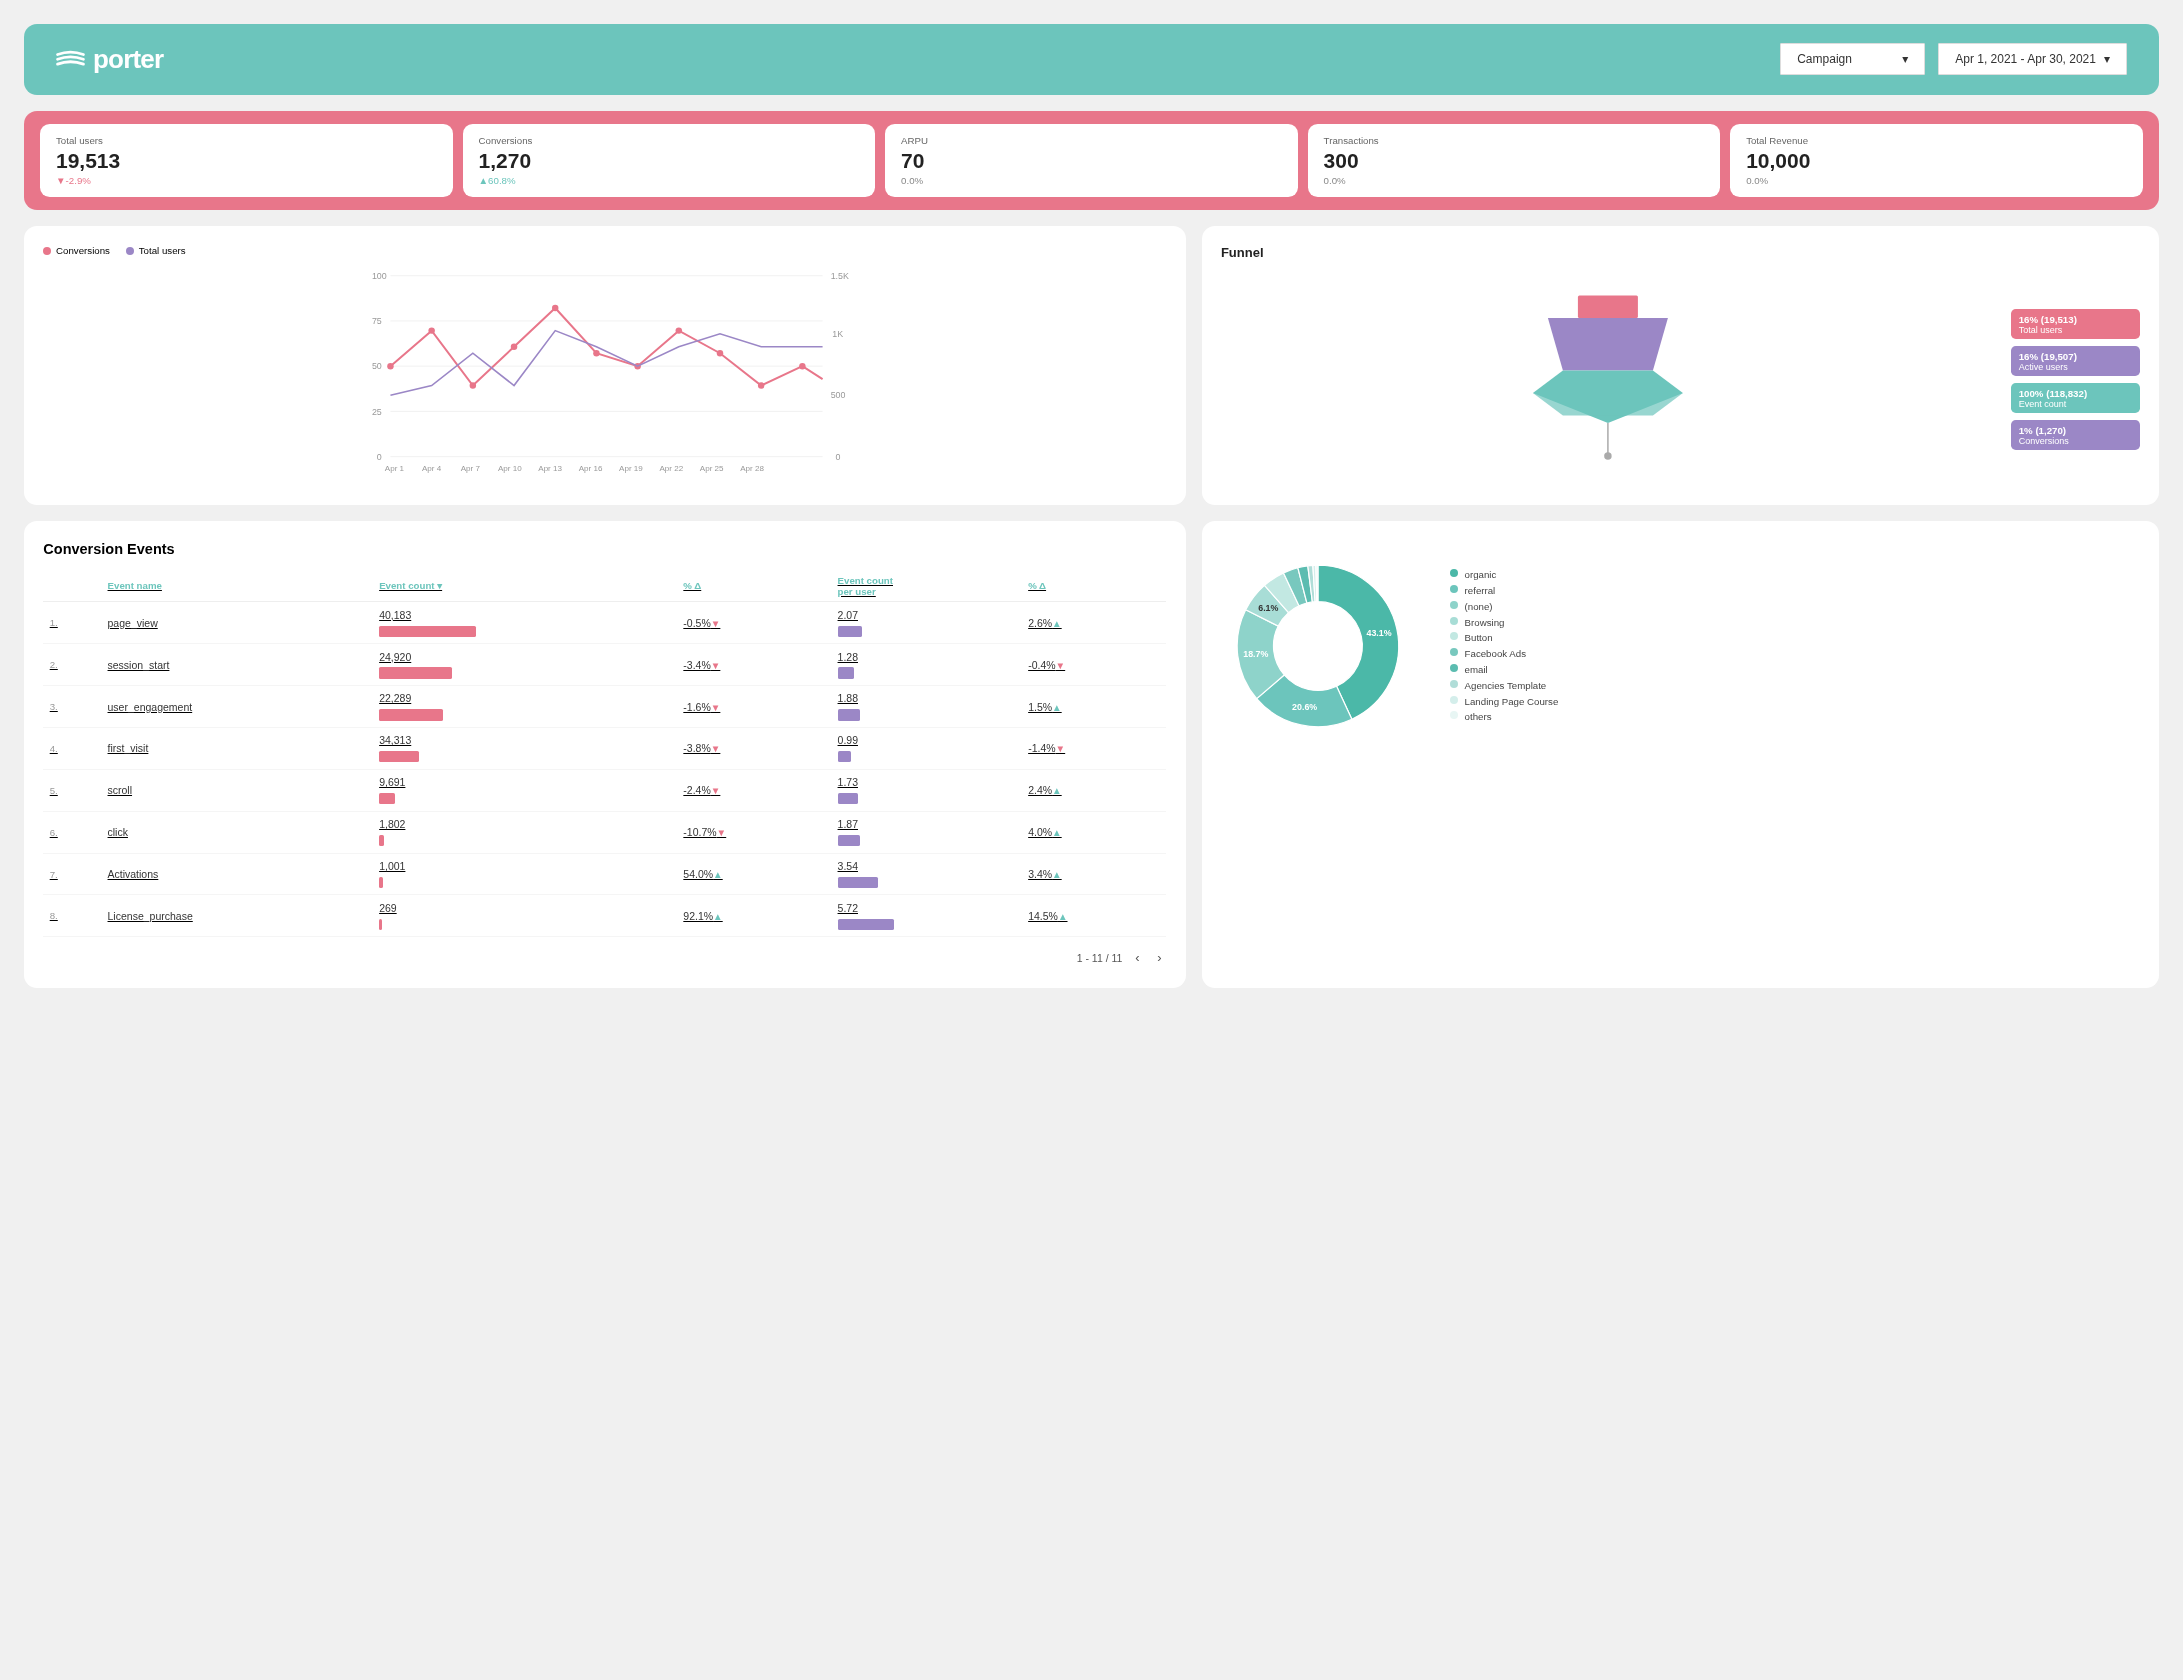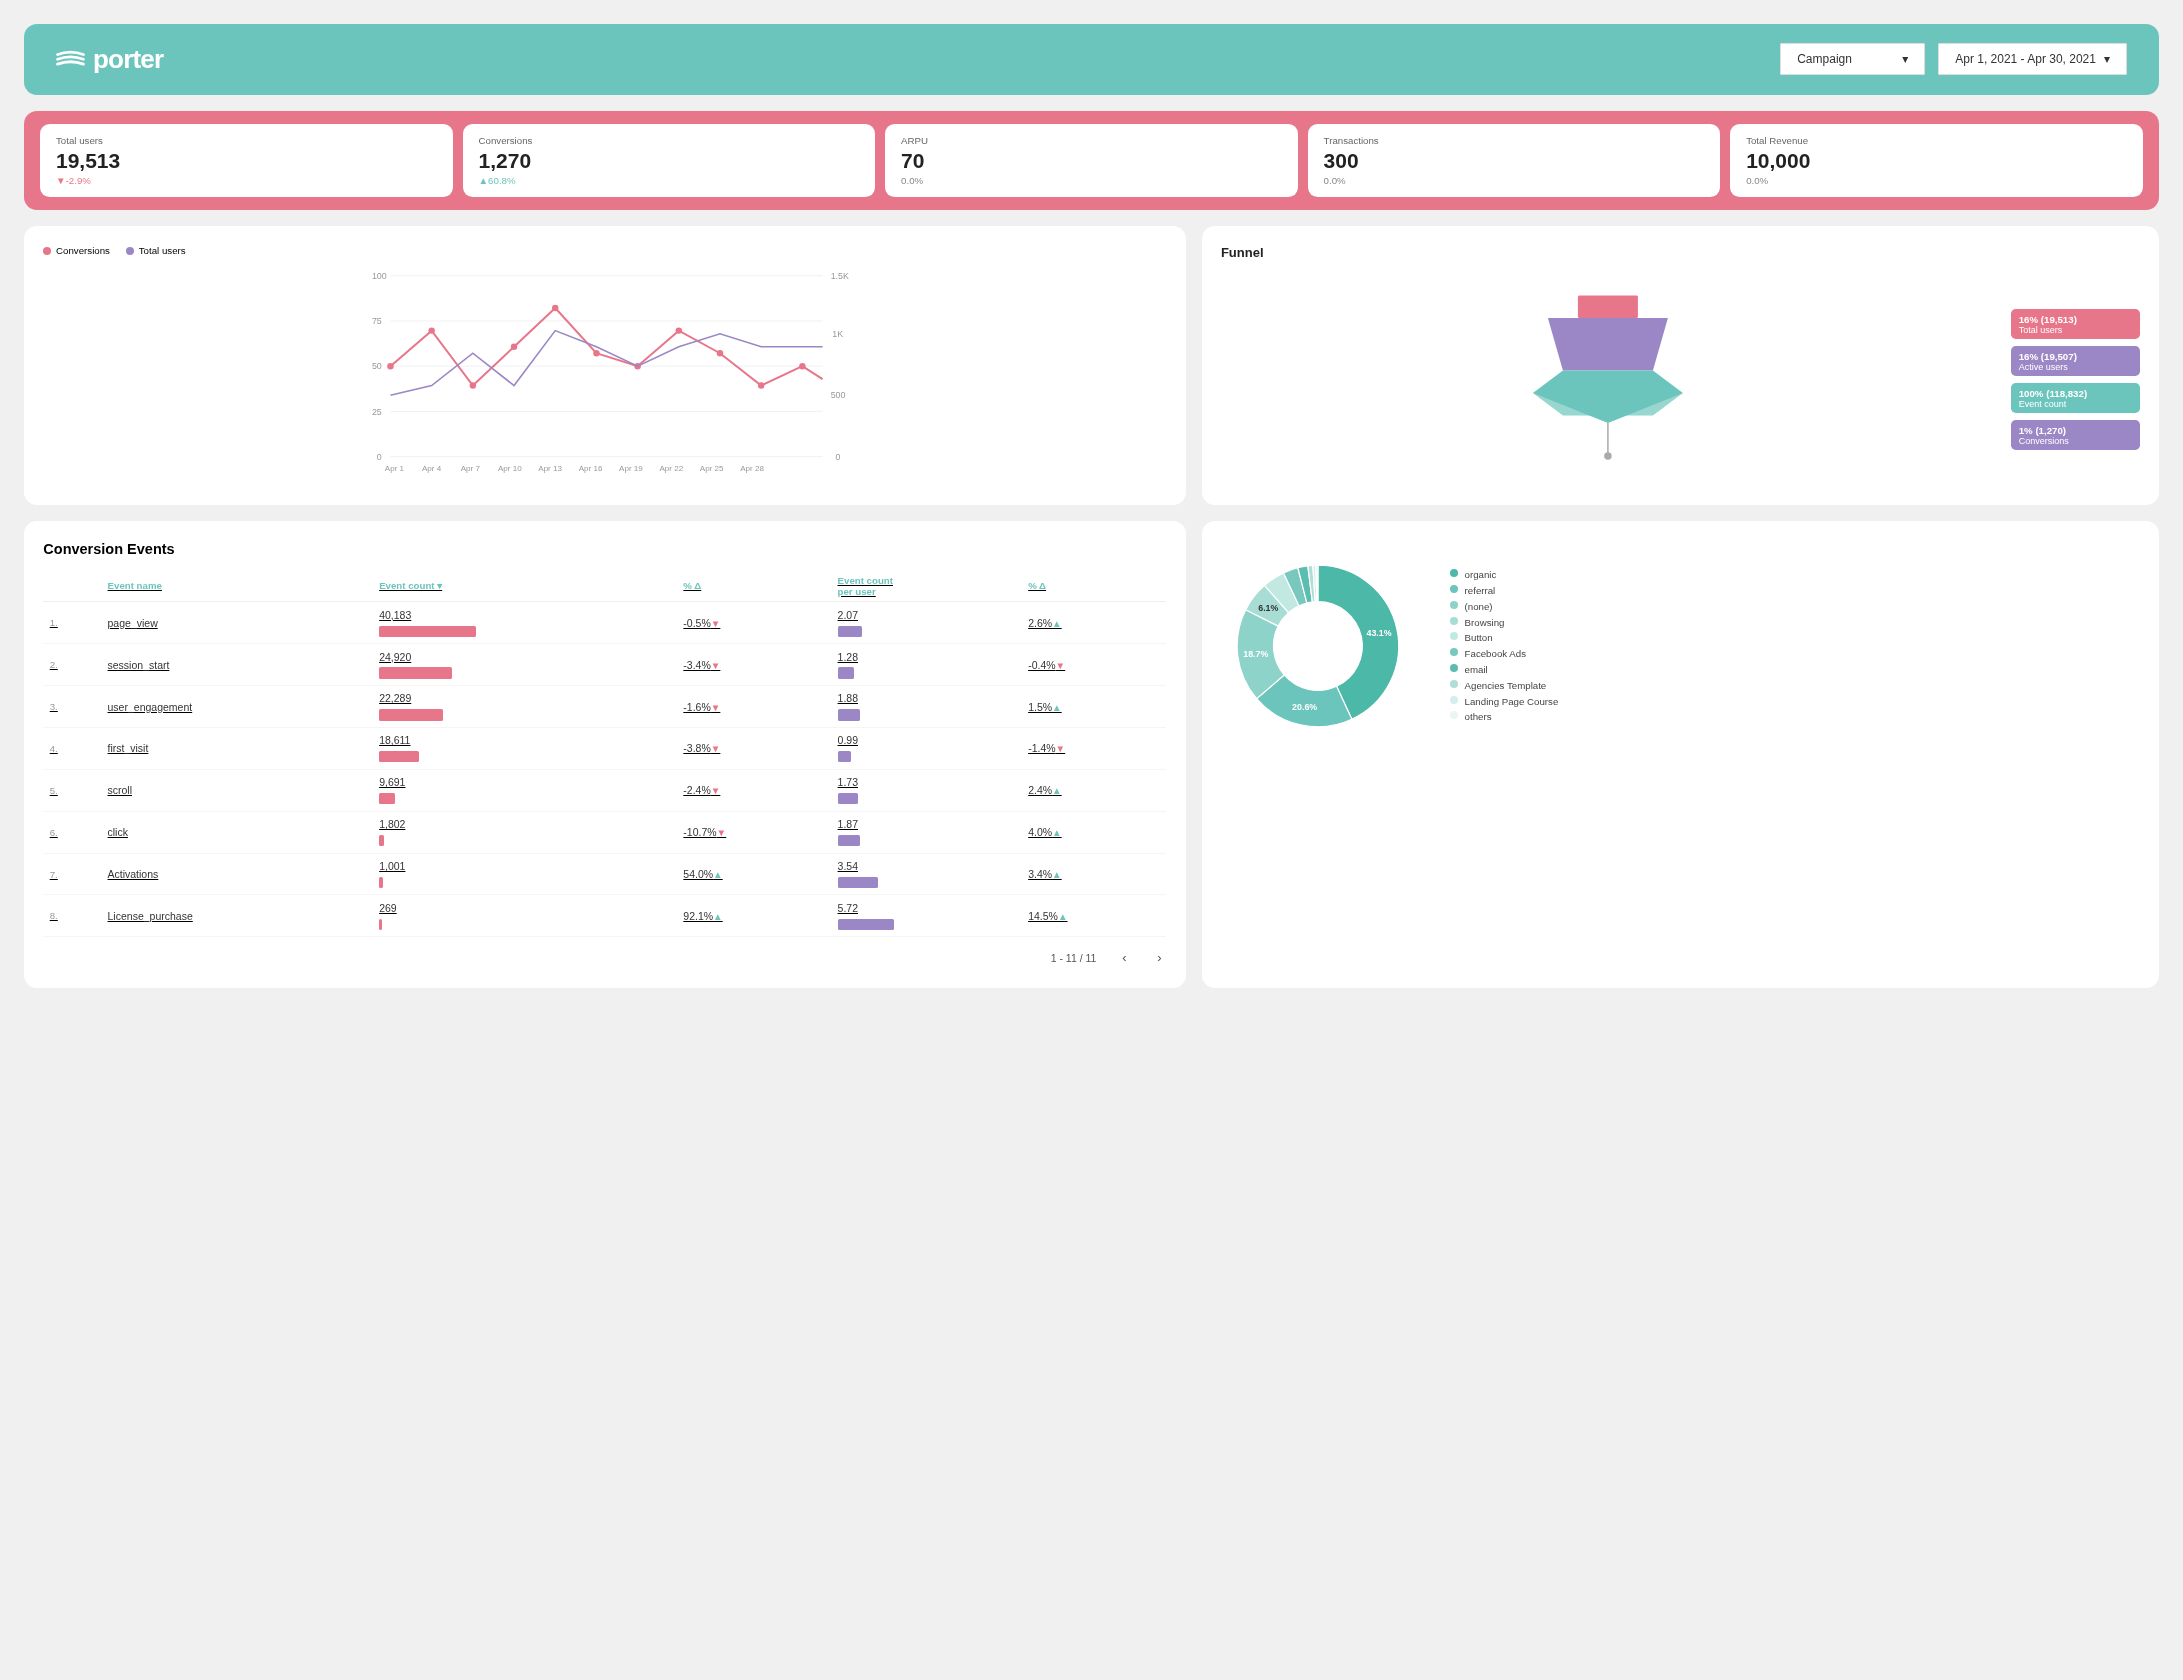--- a/index.html
+++ b/index.html
@@ -210,21 +210,21 @@
       display: inline-block;
     }
     .bar-pink { background: #e8768a; }
     .bar-purple { background: #9b87c6; }
     .change-up { color: #6cc5bc; font-size: 9.7px; }
     .change-down { color: #e8768a; font-size: 9.7px; }
     .pagination {
       display: flex;
       align-items: center;
       justify-content: flex-end;
-      gap: 21px;
+      gap: 8px;
       margin-top: 9.7px;
       font-size: 10.5px;
       color: #555;
     }
     .page-btn {
       background: none;
       border: none;
       cursor: pointer;
       color: #555;
       font-size: 13px;
@@ -487,21 +487,21 @@
         <div class="mini-bar bar-purple" style="width:22.6px"></div>
       </div>
     </td>
     <td>1.5%<span class="change-up">▲</span></td>
   </tr>
           <tr>
     <td style="color:#999;font-size:9.7px">4.</td>
     <td>first_visit</td>
     <td>
       <div class="bar-cell">
-        <span style="min-width:42px;color:#333">18,611</span>
+        <span style="min-width:42px;color:#333">34,313</span>
         <div class="mini-bar bar-pink" style="width:40px"></div>
       </div>
     </td>
     <td>-3.8%<span class="change-down">▼</span></td>
     <td>
       <div class="bar-cell">
         <span style="min-width:26px;color:#333">0.99</span>
         <div class="mini-bar bar-purple" style="width:13px"></div>
       </div>
     </td>

